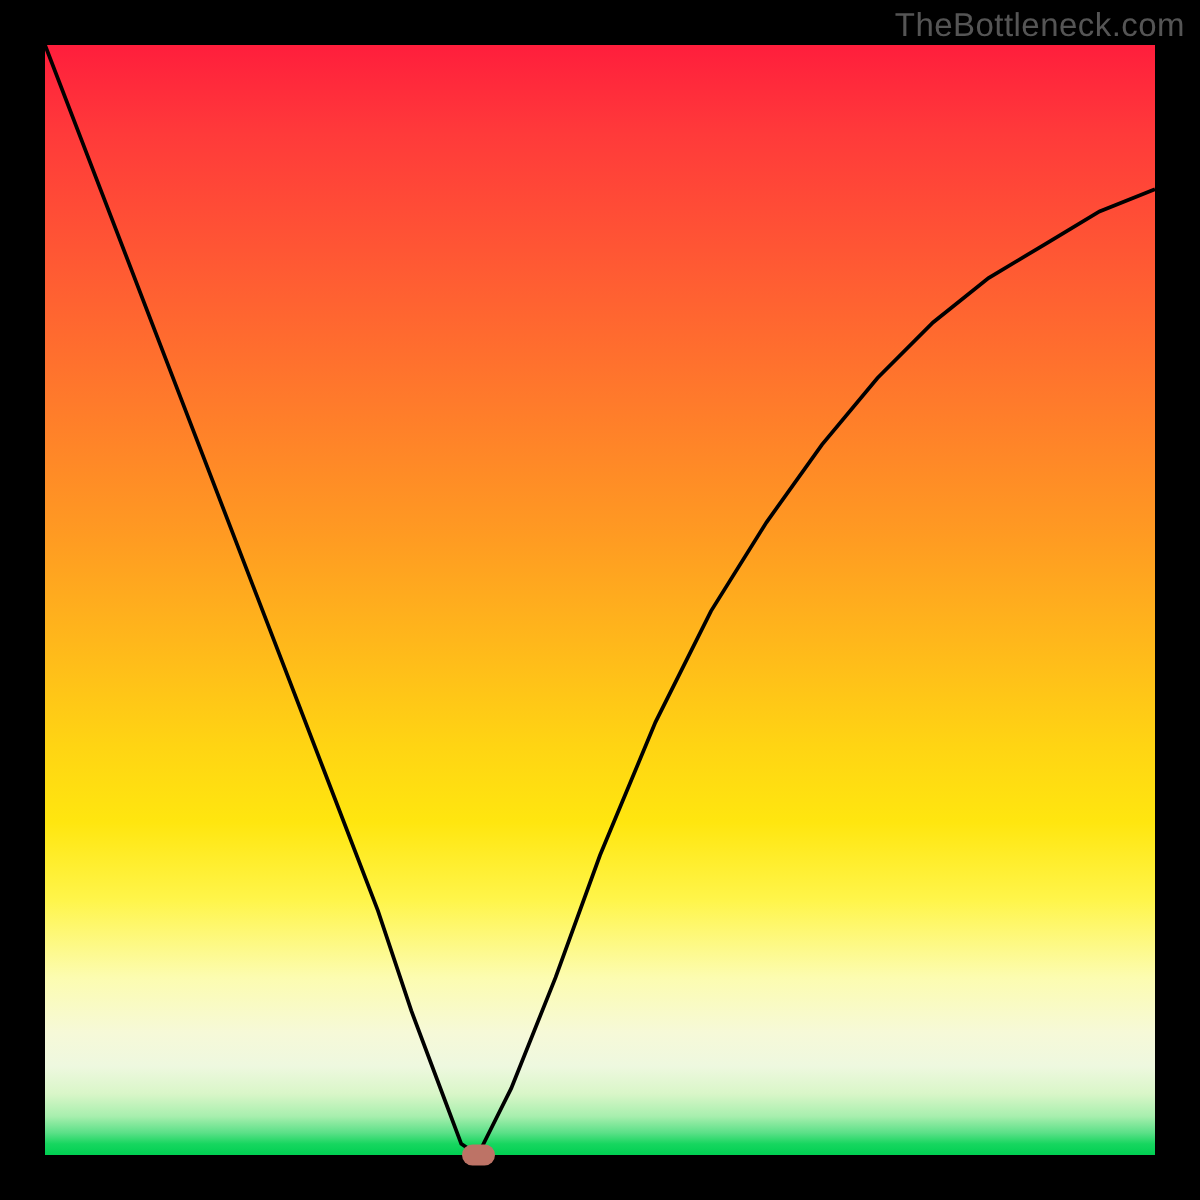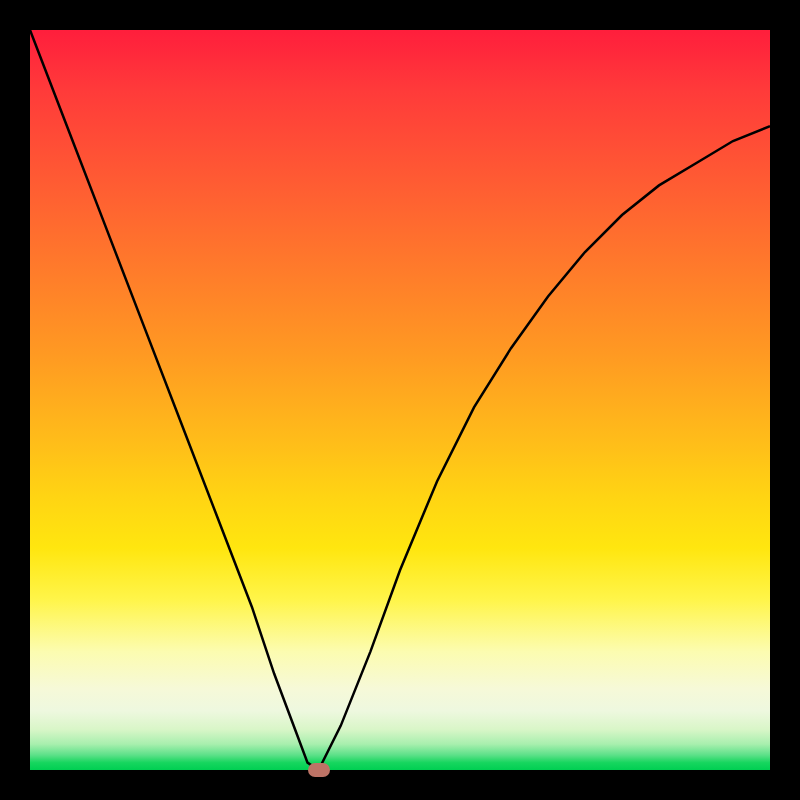--- a/index.html
+++ b/index.html
@@ -78,20 +78,21 @@
     height: 14px;
     background: #bd7366;
     border-radius: 7px;
     z-index: 4;
   }
 </style>
 </head>
 <body>
 
 <div class="frame">
+  <div class="watermark">TheBottleneck.com</div>
 
   <div class="plot-outer">
     <div class="gradient"></div>
 
     <svg id="curve-svg" class="curve-svg" viewBox="0 0 740 740" preserveAspectRatio="none">
       <path id="curve-path" d="M0.0 0.0 L37.0 96.2 L74.0 192.4 L111.0 288.6 L148.0 384.8 L185.0 481.0 L222.0 577.2 L244.2 643.8 L266.4 703.0 L277.5 732.6 L288.6 740.0 L310.8 695.6 L340.4 621.6 L370.0 540.2 L407.0 451.4 L444.0 377.4 L481.0 318.2 L518.0 266.4 L555.0 222.0 L592.0 185.0 L629.0 155.4 L666.0 133.2 L703.0 111.0 L740.0 96.2" fill="none" stroke="#000" stroke-width="2.5"></path>
     </svg>
 
     <div id="marker" class="marker" style="left:277.6px; top:733px;"></div>
   </div>

